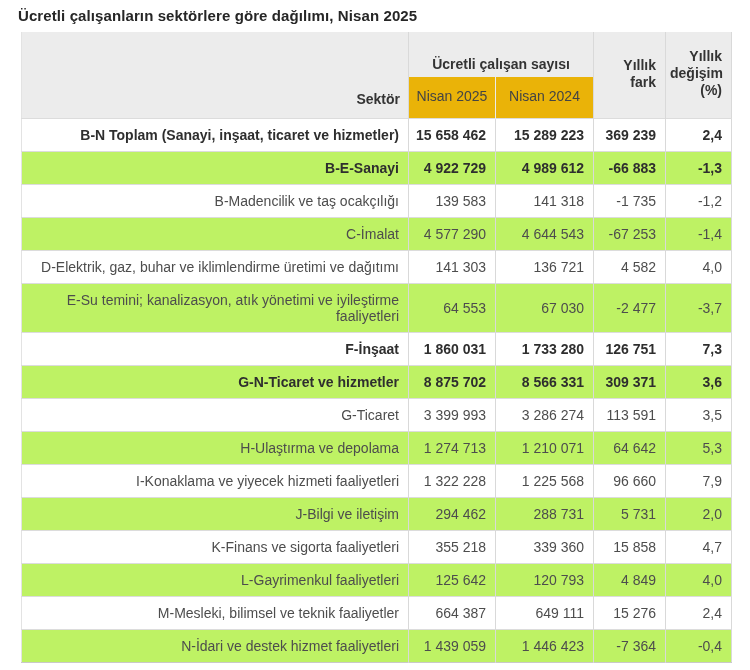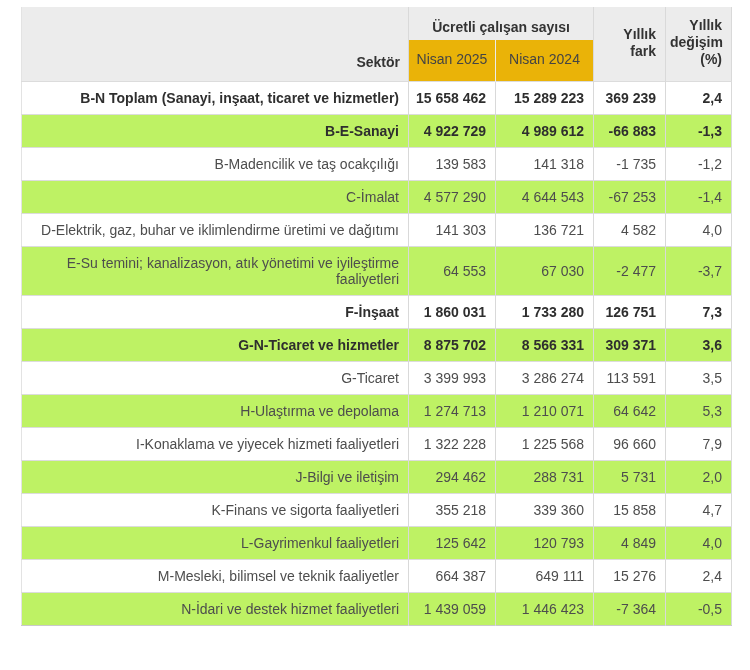--- a/index.html
+++ b/index.html
@@ -45,21 +45,21 @@
   tr.h-row-2 { height: 41px; }
   th.th-sector {
     text-align: right;
     vertical-align: bottom;
     padding: 6px 8px 10px 7px;
     font-size: 14px;
   }
   th.th-group {
     text-align: center;
     vertical-align: middle;
-    padding: 12px 4px 4px 4px;
+    padding: 24px 4px 4px 4px;
     font-size: 14px;
     border-left: 1px solid #d9d9d9;
   }
   th.th-diff, th.th-pct {
     text-align: right;
     vertical-align: middle;
     padding: 4px 9px 6px 4px;
     font-size: 14px;
     white-space: pre-line;
     border-left: 1px solid #d9d9d9;
@@ -91,20 +91,21 @@
     white-space: nowrap;
   }
   td.td-sector { text-align: right; }
   tr.alt td { background: #bef264; }
   tr.bold td { font-weight: 700; color: #2e2e2e; }
 </style>
 </head>
 <body>
 
 <div class="page">
+  <h1 class="title">Ücretli çalışanların sektörlere göre dağılımı, Nisan 2025</h1>
 
   <table class="sector-table">
     <colgroup>
       <col class="c-sector">
         <col class="c-2025">
         <col class="c-2024">
         <col class="c-diff">
         <col class="c-pct">
     </colgroup>
     <thead>
@@ -226,17 +227,17 @@
           <td class="td-num">664 387</td>
           <td class="td-num">649 111</td>
           <td class="td-num">15 276</td>
           <td class="td-num">2,4</td>
         </tr>
         <tr class="alt">
           <td class="td-sector">N-İdari ve destek hizmet faaliyetleri</td>
           <td class="td-num">1 439 059</td>
           <td class="td-num">1 446 423</td>
           <td class="td-num">-7 364</td>
-          <td class="td-num">-0,5</td>
+          <td class="td-num">-0,4</td>
         </tr>
       </tbody>
   </table>
 </div>
 
 </body></html>

